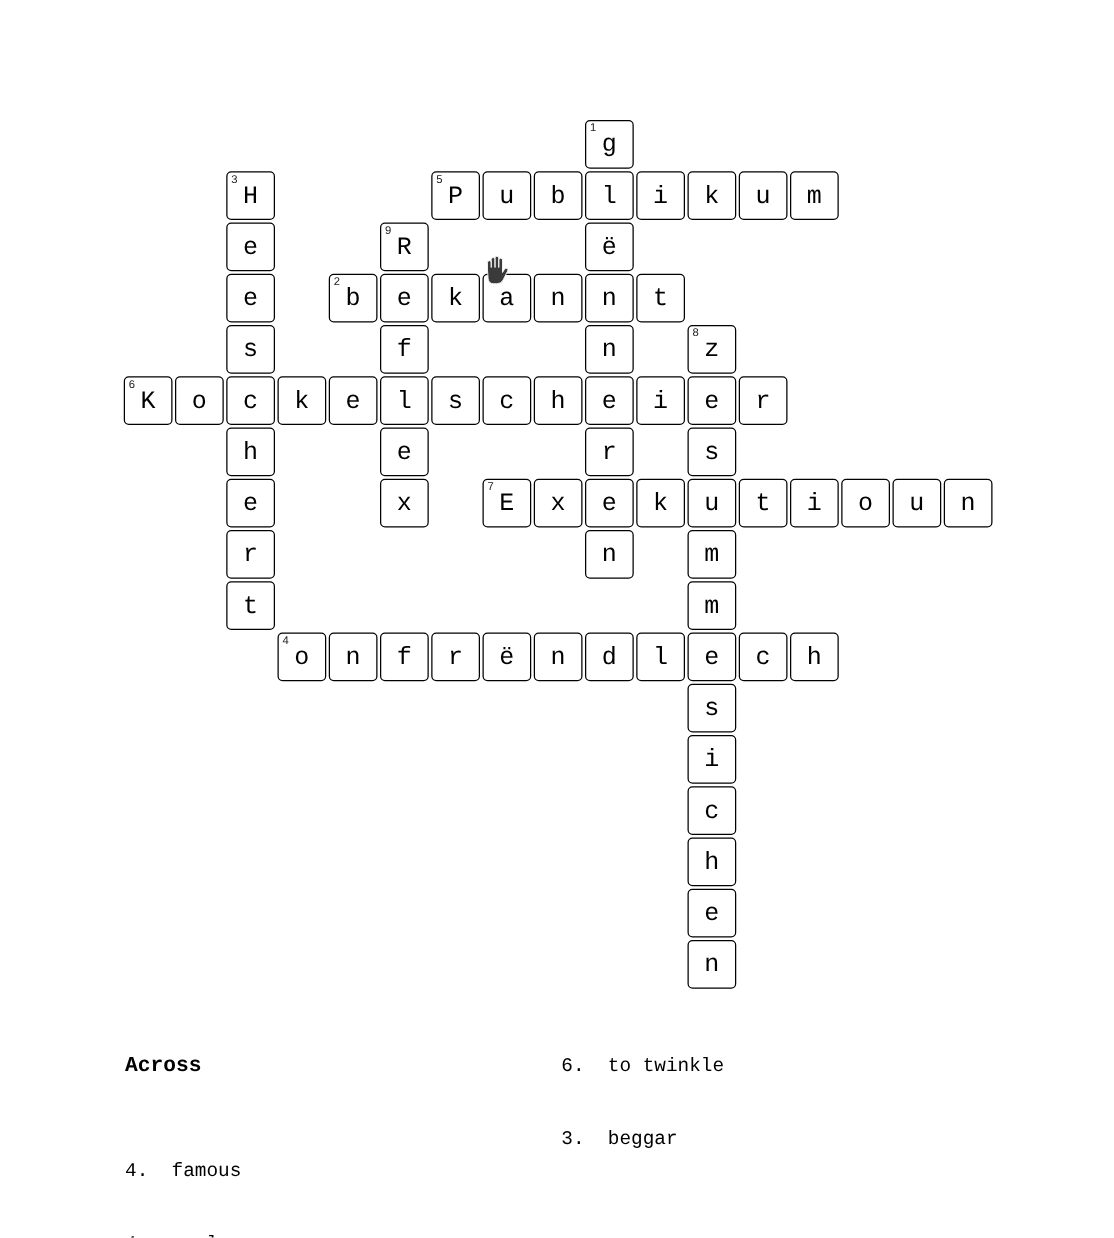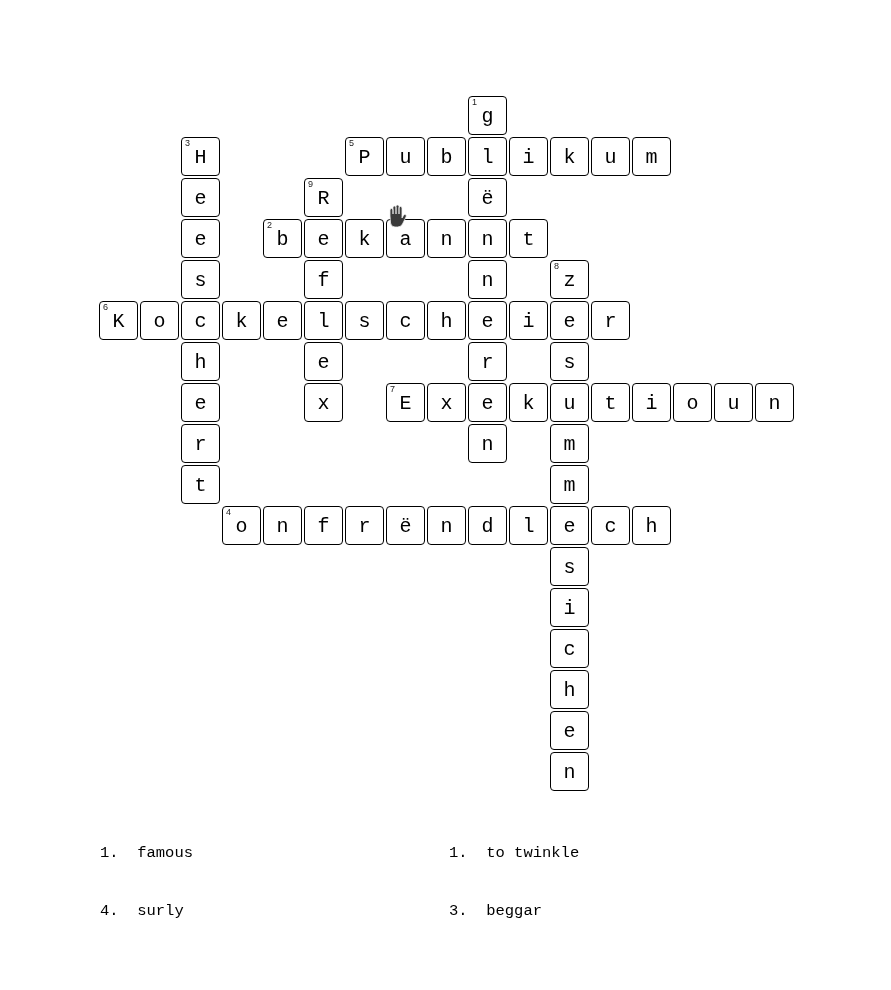--- a/index.html
+++ b/index.html
@@ -261,25 +261,26 @@
     <div class="cell" style="left: 304px; top: 383px;">
       <span class="ch">x</span>
     </div>
   </div>
 
 <svg id="cursor" viewBox="0 0 22 24">
   <path d="M4 12 L4 6 Q4 4.5 5.5 4.5 Q7 4.5 7 6 L7 10 L7 3.5 Q7 2 8.5 2 Q10 2 10 3.5 L10 10 L10 2.5 Q10 1 11.5 1 Q13 1 13 2.5 L13 10 L13 4 Q13 2.5 14.5 2.5 Q16 2.5 16 4 L16 14 L17.5 11.5 Q18.5 10 19.8 10.8 Q20.8 11.6 20 13 L16.5 20 Q15 23 11.5 23 L9 23 Q5 23 4.5 19 Z" fill="#3a3a3a" stroke="#f0f0f0" stroke-width="0.8"></path>
 </svg>
 
 <div id="across" class="clues">
-  <p class="clue">1.  famous</p>
+  <h3>Across</h3>
+  <p class="clue">4.  famous</p>
   <p class="clue">4.  surly</p>
   
   
   
 </div>
 
 <div id="down" class="clues">
-  <p class="clue">1.  to twinkle</p>
+  <p class="clue">6.  to twinkle</p>
   <p class="clue">3.  beggar</p>
   
   
 </div>
 
 </body></html>

